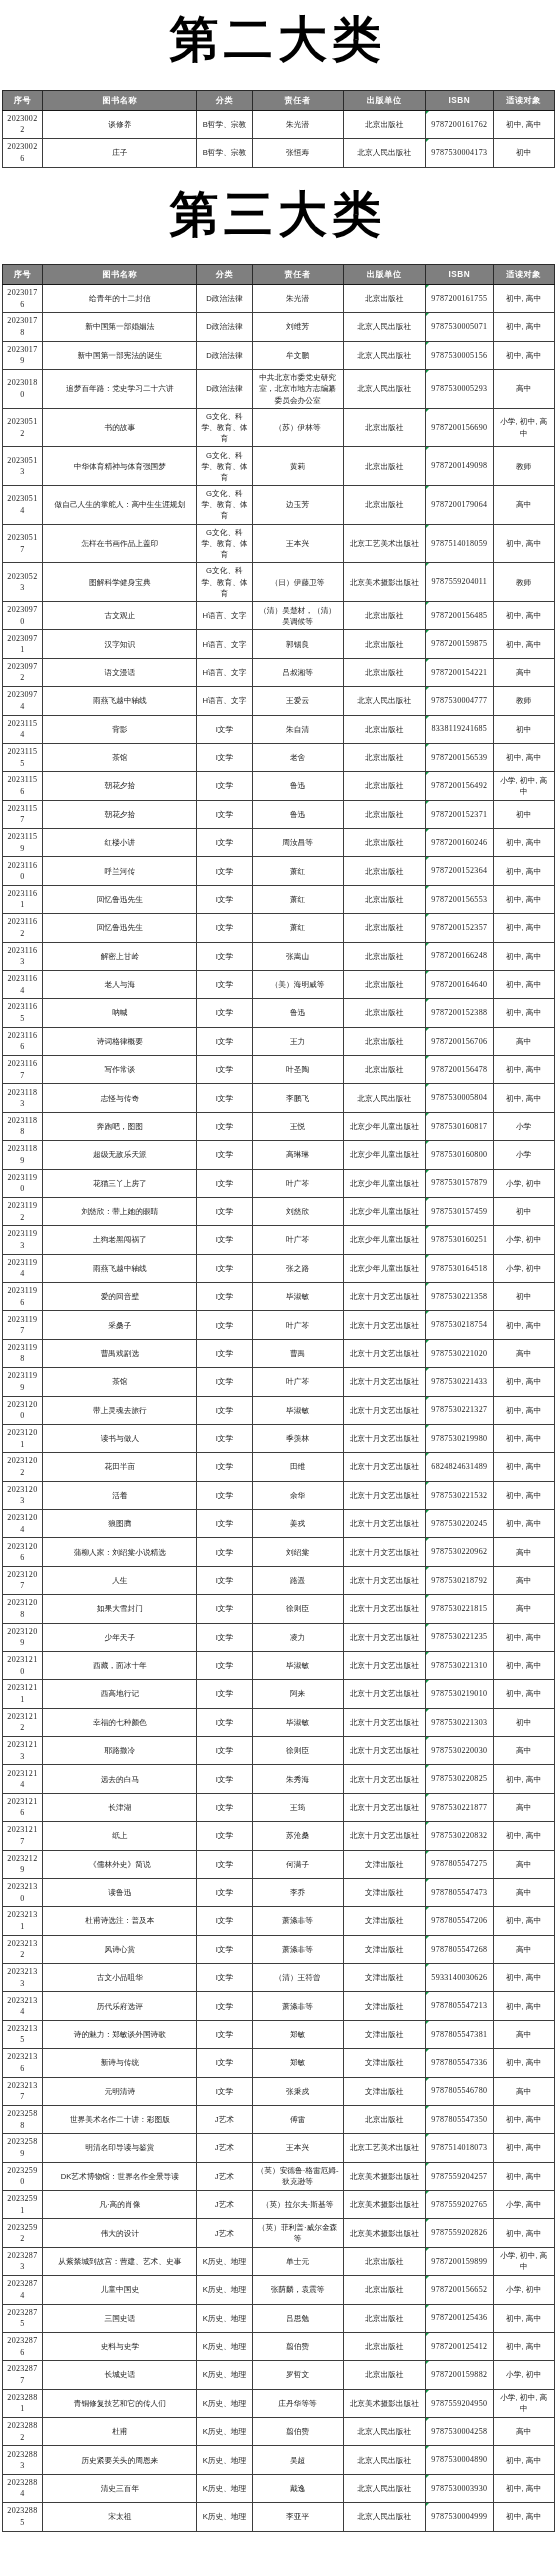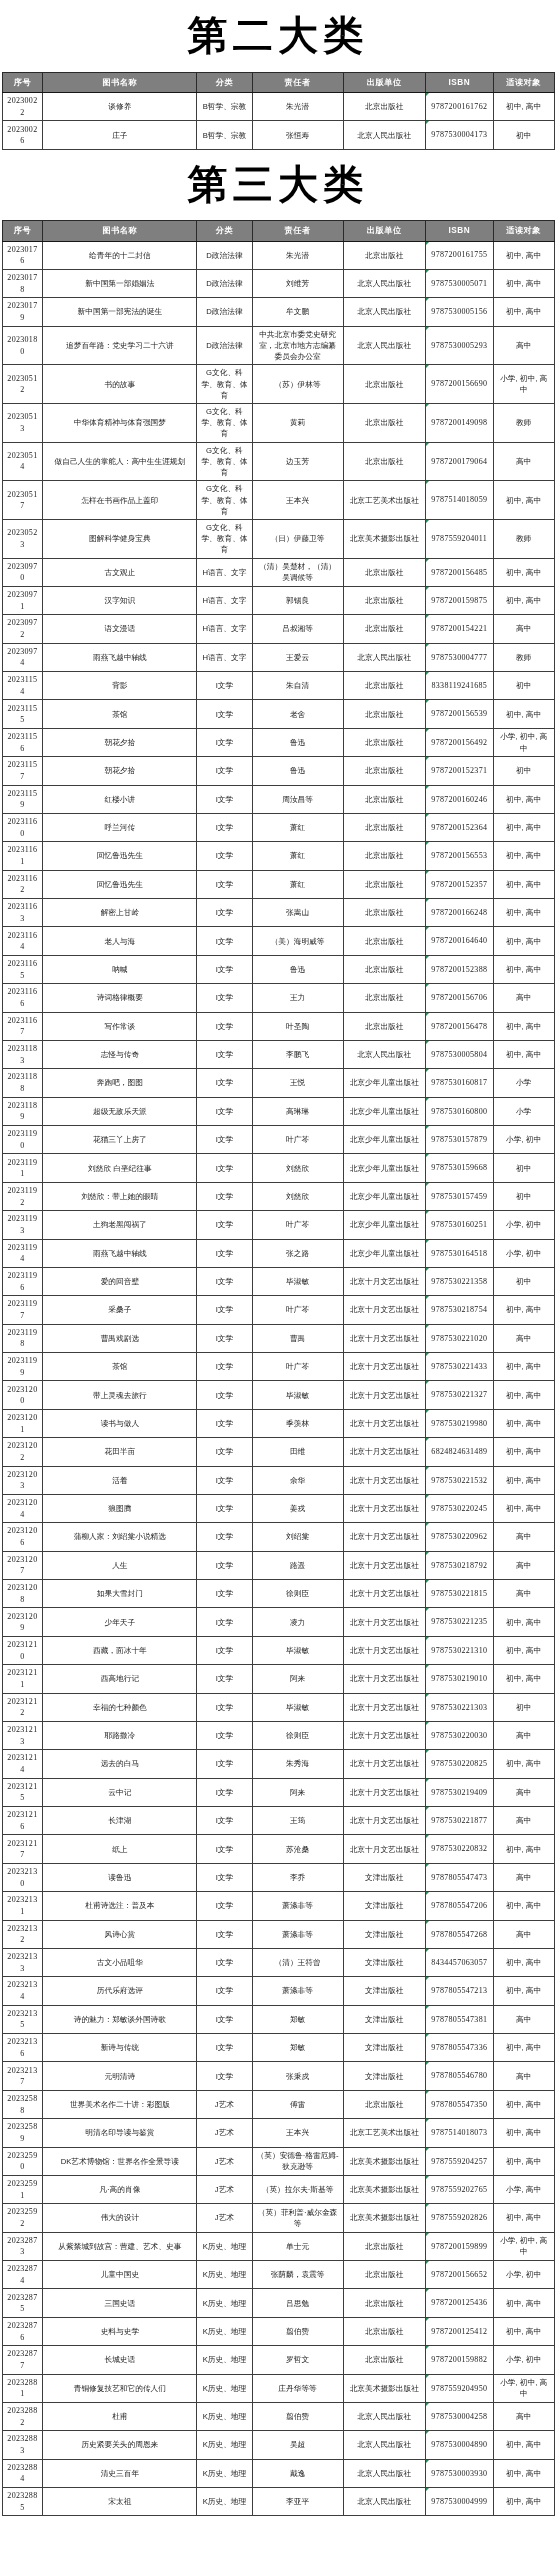--- a/index.html
+++ b/index.html
@@ -2,29 +2,29 @@
 <html style="font-size:8.2px"><head>
 <meta charset="utf-8">
 <style>
   html,body{margin:0;padding:0;background:#ffffff;}
   body{width:556px;font-family:"Liberation Sans","DejaVu Sans",sans-serif;color:#1b1b1b;}
   .page{width:556px;min-height:3120px;background:#fff;padding-top:9.3px;box-sizing:border-box;}
   .section-title{
     text-align:center;
     font-family:"Liberation Serif","DejaVu Serif",serif;
     font-weight:bold;
-    font-size:40px;
+    font-size:49px;
     line-height:1.08;
     letter-spacing:5.2px;
     color:#000;
     padding:5.2px 0 6.2px 0;
   }
   table.booklist{
     width:553px;
-    margin:8px auto;
+    margin:16px auto;
     border-collapse:collapse;
     table-layout:fixed;
     border:1px solid #2a2a2a;
   }
   table.booklist th{
     background:#7f7f7f;
     color:#ffffff;
     font-weight:bold;
     font-size:8.2px;
     padding:4.1px 1px;
@@ -397,29 +397,20 @@
         <tr>
           <td class="num"><span>20231190</span></td>
           <td><span>花猫三丫上房了</span></td>
           <td><span>I文学</span></td>
           <td><span>叶广芩</span></td>
           <td><span>北京少年儿童出版社</span></td>
           <td class="num"><span class="green-tri"></span><span>9787530157879</span></td>
           <td><span>小学, 初中</span></td>
         </tr>
         <tr>
-          <td class="num"><span>20231191</span></td>
-          <td><span>刘慈欣 白垩纪往事</span></td>
-          <td><span>I文学</span></td>
-          <td><span>刘慈欣</span></td>
-          <td><span>北京少年儿童出版社</span></td>
-          <td class="num"><span class="green-tri"></span><span>9787530159668</span></td>
-          <td><span>初中</span></td>
-        </tr>
-        <tr>
           <td class="num"><span>20231192</span></td>
           <td><span>刘慈欣：带上她的眼睛</span></td>
           <td><span>I文学</span></td>
           <td><span>刘慈欣</span></td>
           <td><span>北京少年儿童出版社</span></td>
           <td class="num"><span class="green-tri"></span><span>9787530157459</span></td>
           <td><span>初中</span></td>
         </tr>
         <tr>
           <td class="num"><span>20231193</span></td>
@@ -595,45 +586,45 @@
         <tr>
           <td class="num"><span>20231214</span></td>
           <td><span>远去的白马</span></td>
           <td><span>I文学</span></td>
           <td><span>朱秀海</span></td>
           <td><span>北京十月文艺出版社</span></td>
           <td class="num"><span class="green-tri"></span><span>9787530220825</span></td>
           <td><span>初中, 高中</span></td>
         </tr>
         <tr>
-          <td class="num"><span>20231215</span></td>
-          <td><span>云中记</span></td>
-          <td><span>I文学</span></td>
-          <td><span>阿来</span></td>
-          <td><span>北京十月文艺出版社</span></td>
-          <td class="num"><span class="green-tri"></span><span>9787530219409</span></td>
-          <td><span>高中</span></td>
-        </tr>
-        <tr>
           <td class="num"><span>20231216</span></td>
           <td><span>长津湖</span></td>
           <td><span>I文学</span></td>
           <td><span>王筠</span></td>
           <td><span>北京十月文艺出版社</span></td>
           <td class="num"><span class="green-tri"></span><span>9787530221877</span></td>
           <td><span>高中</span></td>
         </tr>
         <tr>
           <td class="num"><span>20231217</span></td>
           <td><span>纸上</span></td>
           <td><span>I文学</span></td>
           <td><span>苏沧桑</span></td>
           <td><span>北京十月文艺出版社</span></td>
           <td class="num"><span class="green-tri"></span><span>9787530220832</span></td>
           <td><span>初中, 高中</span></td>
+        </tr>
+        <tr>
+          <td class="num"><span>20232129</span></td>
+          <td><span>《儒林外史》简说</span></td>
+          <td><span>I文学</span></td>
+          <td><span>何满子</span></td>
+          <td><span>文津出版社</span></td>
+          <td class="num"><span class="green-tri"></span><span>9787805547275</span></td>
+          <td><span>高中</span></td>
         </tr>
         <tr>
           <td class="num"><span>20232130</span></td>
           <td><span>读鲁迅</span></td>
           <td><span>I文学</span></td>
           <td><span>李乔</span></td>
           <td><span>文津出版社</span></td>
           <td class="num"><span class="green-tri"></span><span>9787805547473</span></td>
           <td><span>高中</span></td>
         </tr>
@@ -654,21 +645,21 @@
           <td><span>文津出版社</span></td>
           <td class="num"><span class="green-tri"></span><span>9787805547268</span></td>
           <td><span>高中</span></td>
         </tr>
         <tr>
           <td class="num"><span>20232133</span></td>
           <td><span>古文小品咀华</span></td>
           <td><span>I文学</span></td>
           <td><span>（清）王符曾</span></td>
           <td><span>文津出版社</span></td>
-          <td class="num"><span class="green-tri"></span><span>8434457063057</span></td>
+          <td class="num"><span class="green-tri"></span><span>5933140030626</span></td>
           <td><span>初中, 高中</span></td>
         </tr>
         <tr>
           <td class="num"><span>20232134</span></td>
           <td><span>历代乐府选评</span></td>
           <td><span>I文学</span></td>
           <td><span>萧涤非等</span></td>
           <td><span>文津出版社</span></td>
           <td class="num"><span class="green-tri"></span><span>9787805547213</span></td>
           <td><span>初中, 高中</span></td>

